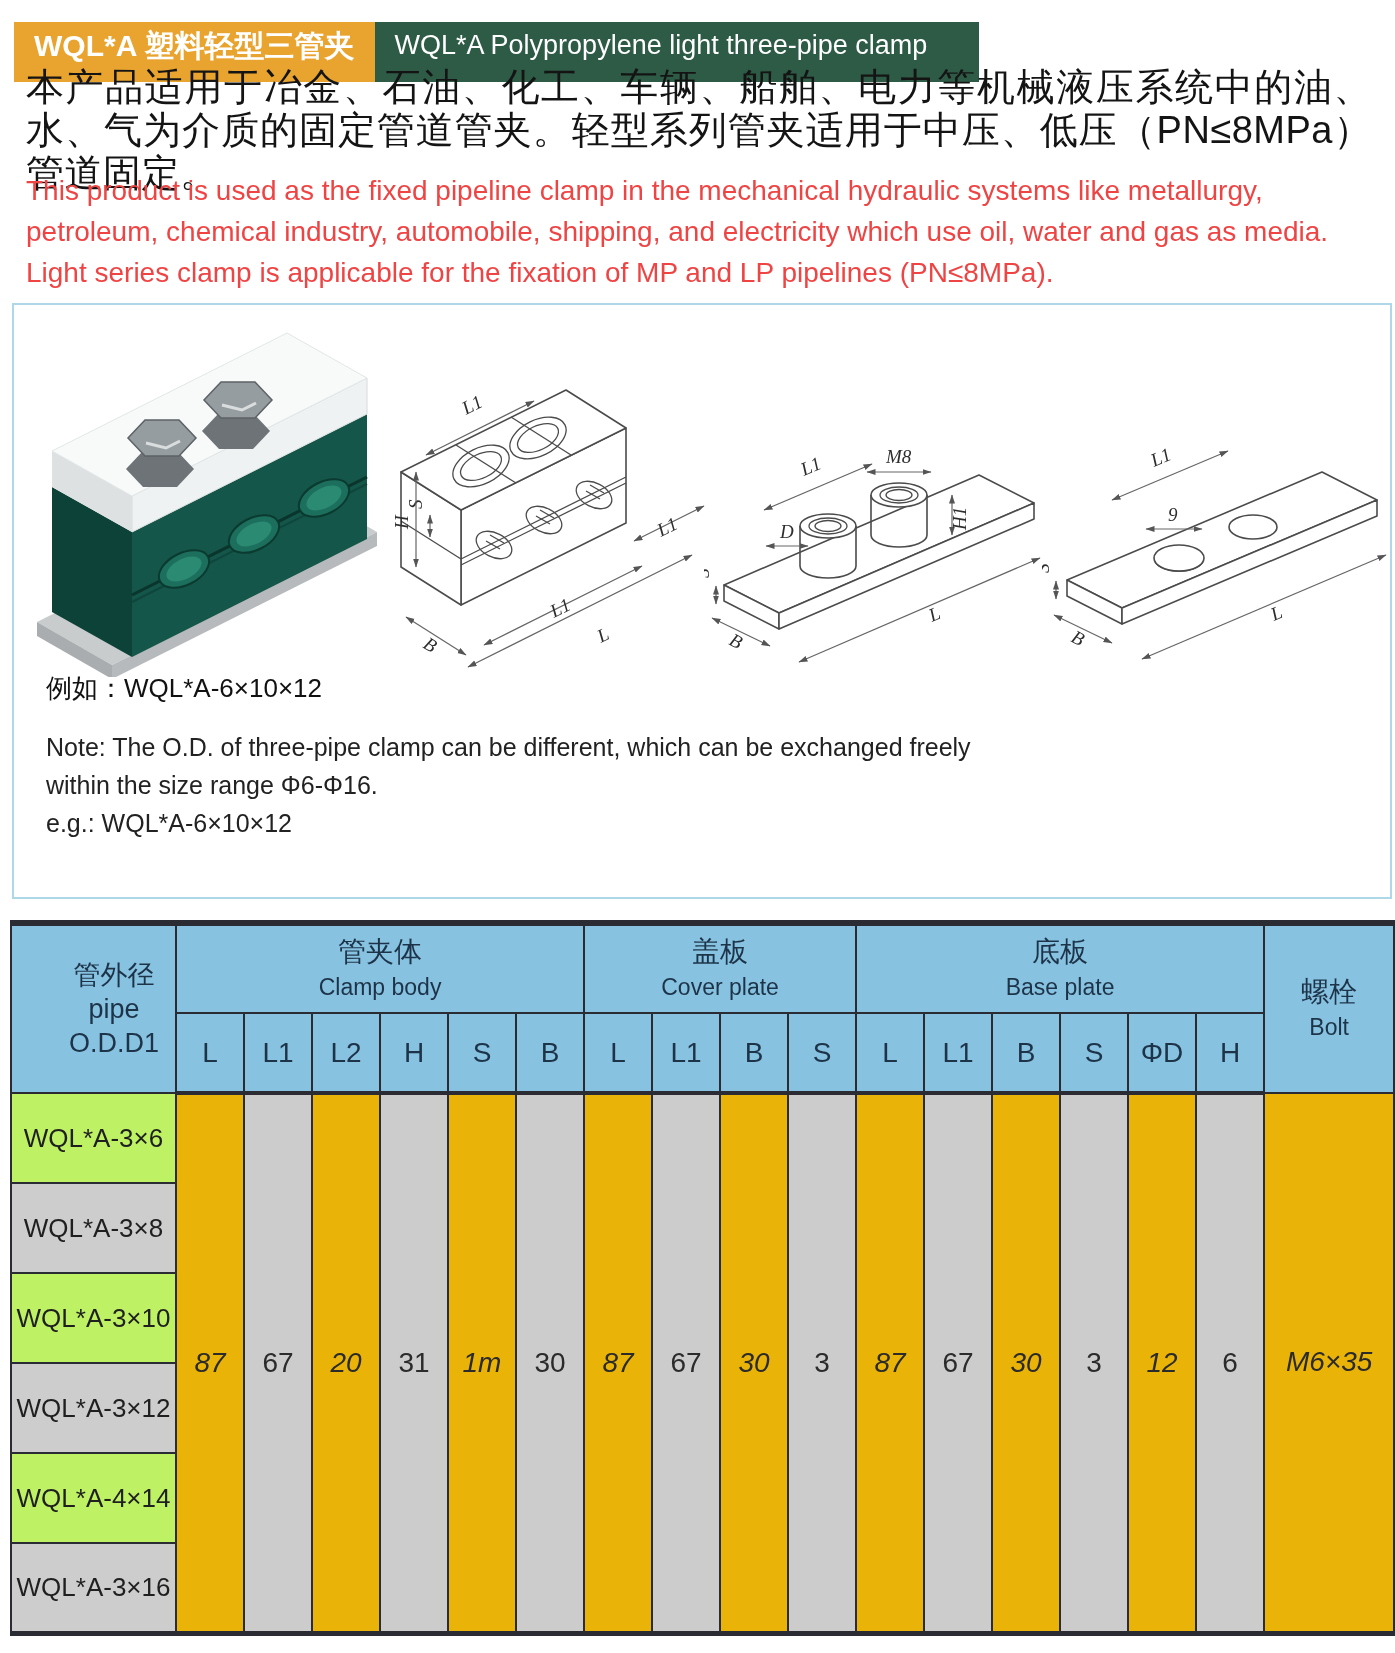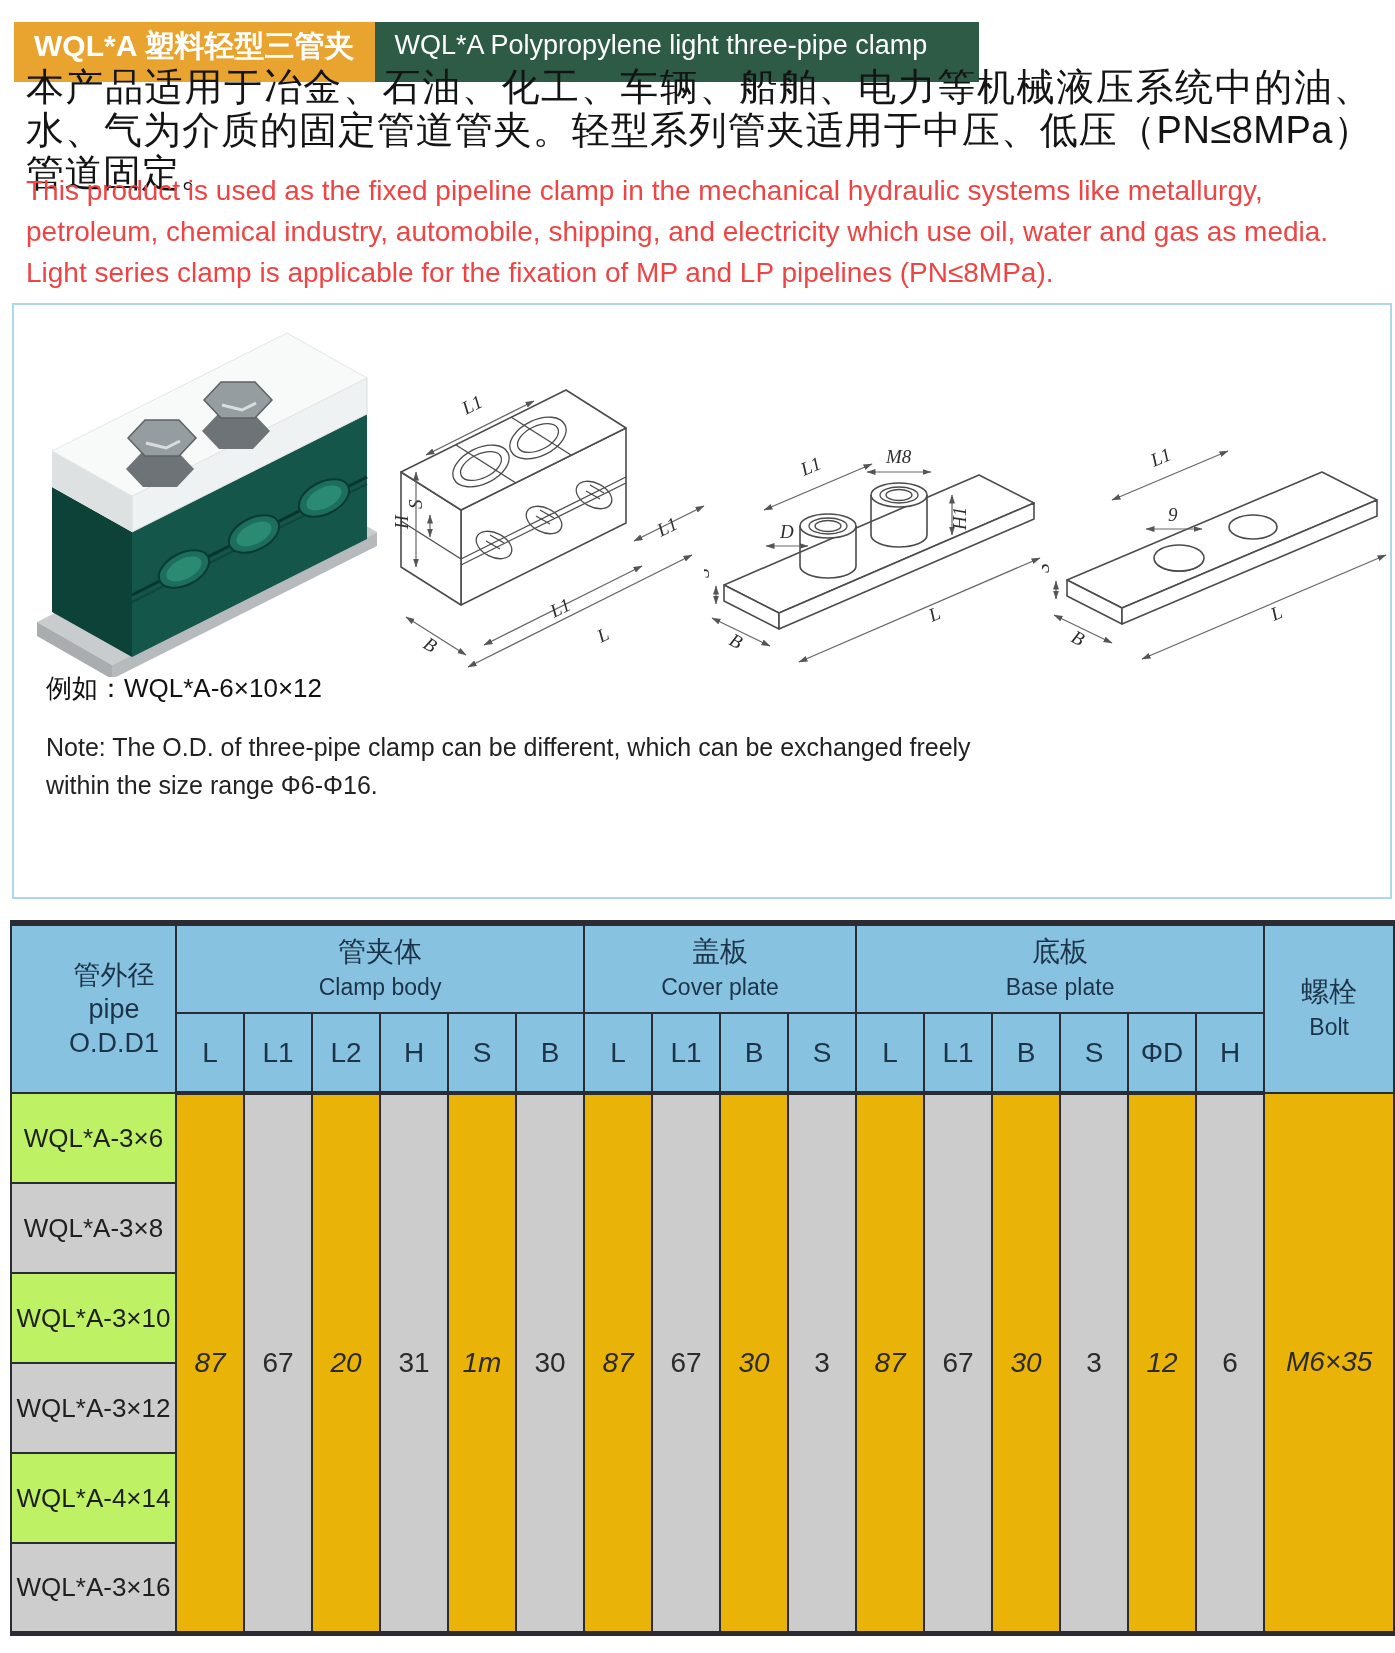--- a/index.html
+++ b/index.html
@@ -186,20 +186,21 @@
     <line class="dim" x1="12" y1="240" x2="70" y2="268"></line>
     <text class="dlab" x="28" y="266" transform="rotate(27 28 266)">B</text>
     <line class="dim" x1="100" y1="284" x2="344" y2="180"></line>
     <text class="dlab" x="232" y="246" transform="rotate(-23 232 246)">L</text>
   </svg>
 
   <div class="abs notes">
     <p class="note-cn2">例如：WQL*A-6×10×12</p>
     <p class="note-en">Note: The O.D. of three-pipe clamp can be different, which can be exchanged freely</p>
     <p class="note-en">within the size range Φ6-Φ16.</p>
+    <p class="note-en">e.g.: WQL*A-6×10×12</p>
   </div>
 </div>
 
 <table class="spec">
   <colgroup>
     <col style="width:165px">
     <col style="width:68px">
       <col style="width:68px">
       <col style="width:68px">
       <col style="width:68px">

